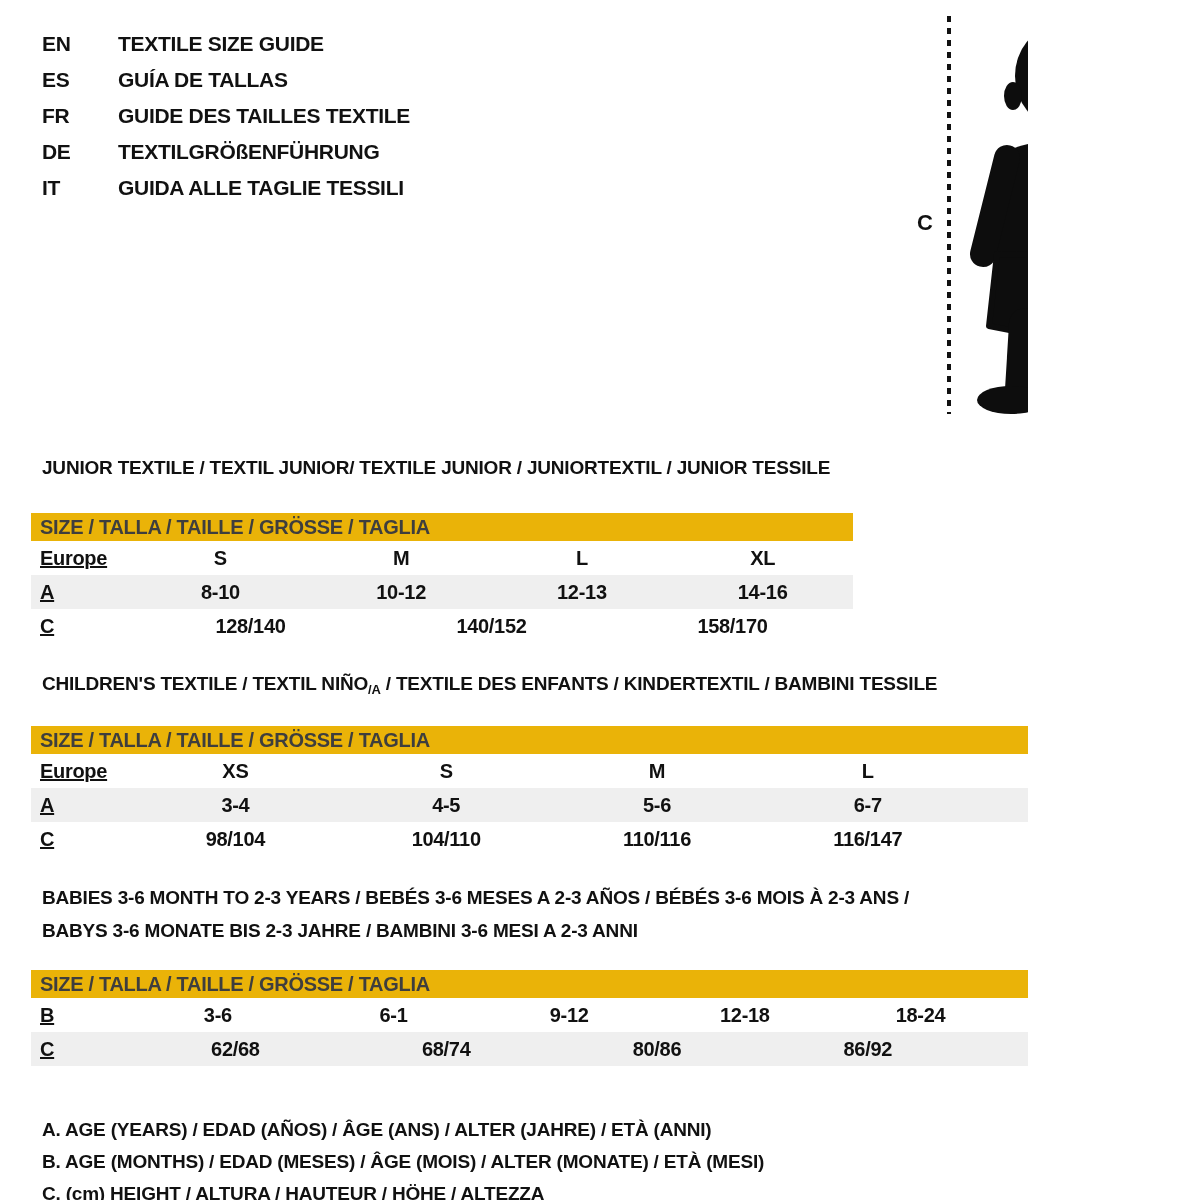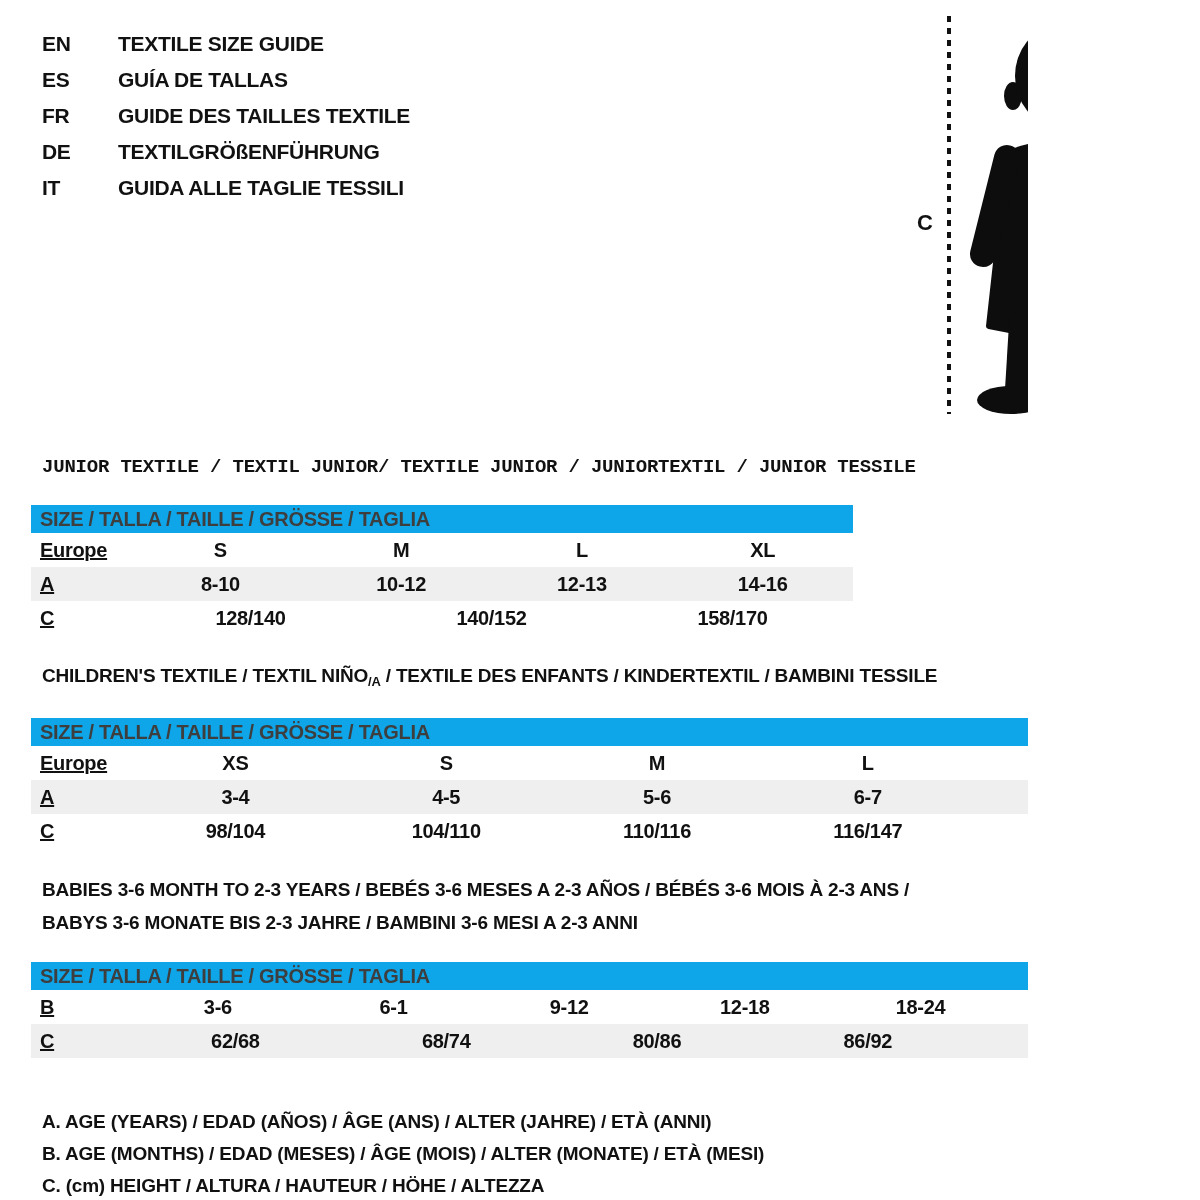--- a/index.html
+++ b/index.html
@@ -16,31 +16,31 @@
   .figure { position:absolute; left:905px; top:14px; width:260px; height:404px; }
   .measure-label { position:absolute; left:12px; top:196px; font-size:22px; }
   .dash-line { position:absolute; left:42px; top:2px; width:4px; height:398px;
                background:repeating-linear-gradient(to bottom, #111 0 6px, transparent 6px 12px); }
   .baby-svg { position:absolute; left:64px; top:2px; }
 
   
   .section-heading { font-size:19px; letter-spacing:-0.2px; margin-left:42px; line-height:21px; }
   .section-heading .sub { font-size:13px; vertical-align:-4px; }
   .size-table { margin-left:31px; }
-  .size-bar { height:28px; line-height:28px; background:#0ea5e9; color:#3e3e3e;
+  .size-bar { height:28px; line-height:28px; background:#eab308; color:#3e3e3e;
               padding-left:9px; font-size:20px; letter-spacing:-0.3px; }
   .trow { display:flex; height:34px; line-height:34px; font-size:20px; letter-spacing:-0.3px; }
   .trow.alt { background:#efefef; }
   .tlabel { width:99px; padding-left:9px;text-decoration:underline; }
   .tcell { flex:1; text-align:center; }
 
   .w-junior { width:822px; }
   .w-wide { width:1153px; }
 
-  .mt-heading-junior { margin-top:20px; margin-bottom:27px;font-family:Liberation Mono, monospace; }
+  .mt-heading-junior { margin-top:20px; margin-bottom:35px; }
   .mt-heading-children { margin-top:30px; margin-bottom:26px; }
   .babies-heading-block { margin-top:25px; margin-bottom:23px; }
   .babies-heading-block .section-heading { line-height:33px; }
 
   
   .legend { margin:48px 0 0 42px; }
   .legend-line { font-size:19px; line-height:32px; letter-spacing:-0.2px; }
 </style>
 </head>
 <body>

